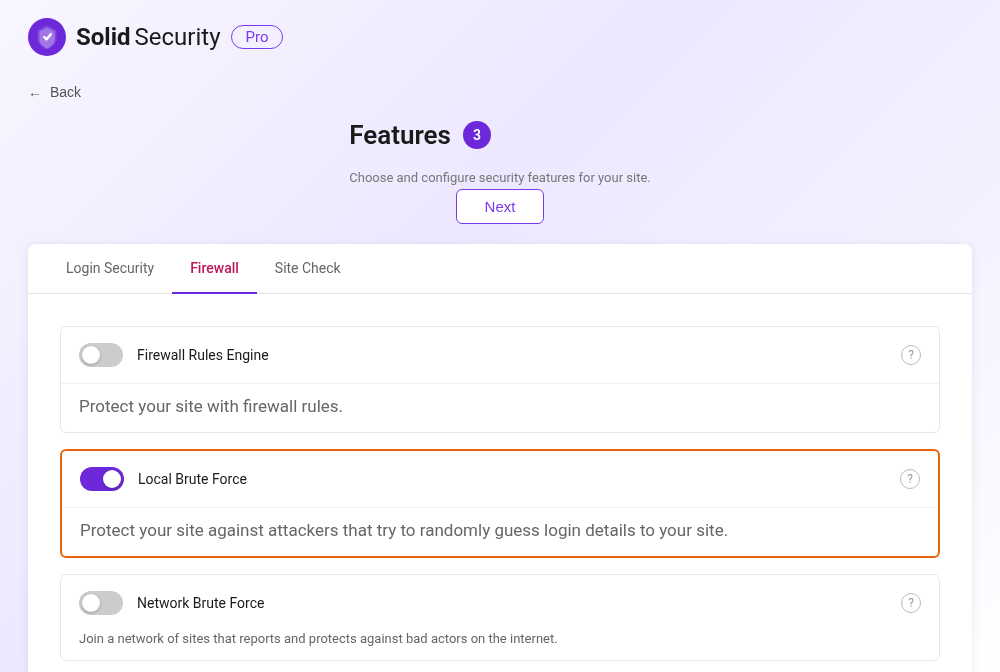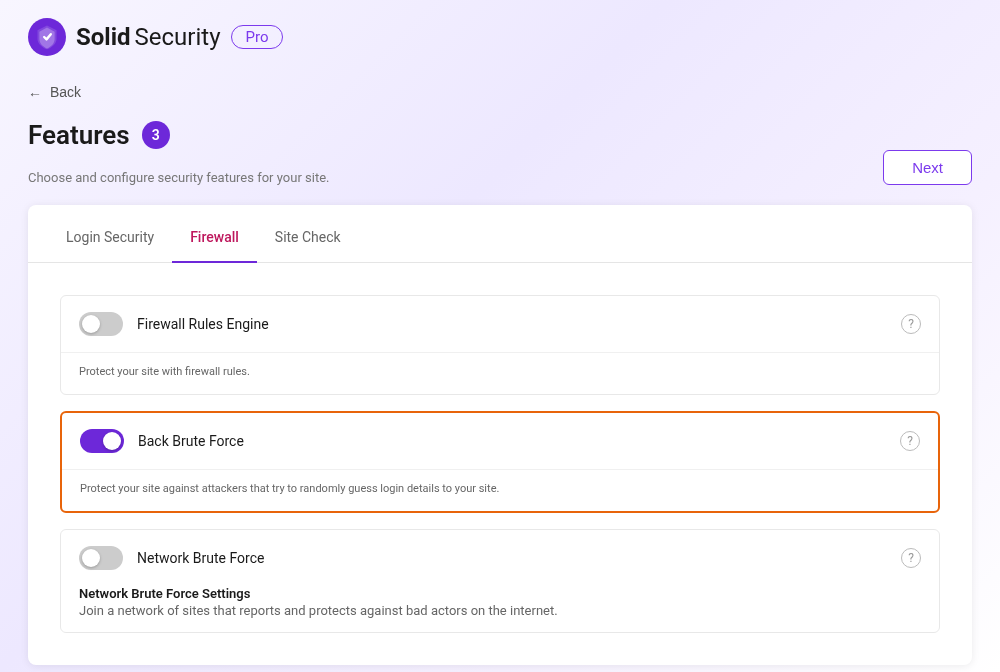--- a/index.html
+++ b/index.html
@@ -64,23 +64,24 @@
     }
 
     
     .main-content {
       padding: 0 28px;
     }
 
     
     .features-header {
       display: flex;
-      align-items: flex-end;
+      align-items: center;
       justify-content: space-between;
       margin-bottom: 20px;
+      flex-direction: column;
     }
     .features-title-row {
       display: flex;
       align-items: center;
       gap: 12px;
     }
     .features-title {
       font-size: 26px;
       font-weight: 600;
       color: #1a1a1a;
@@ -129,21 +130,20 @@
       padding: 0 20px;
     }
     .tab {
       padding: 16px 18px;
       font-size: 14px;
       color: #666;
       cursor: pointer;
       border-bottom: 2.5px solid transparent;
       margin-bottom: -1px;
       font-weight: 400;
-      margin-top: 8px;
     }
     .tab.active {
       color: #be185d;
       border-bottom-color: #6d28d9;
       font-weight: 500;
     }
 
     
     .feature-list {
       padding: 16px;
@@ -168,21 +168,21 @@
       align-items: center;
       gap: 14px;
     }
     .feature-name {
       font-size: 14px;
       color: #1a1a1a;
       font-weight: 400;
     }
     .feature-desc {
       padding: 12px 18px 16px;
-      font-size: 11px;
+      font-size: 17px;
       color: #666;
       border-top: 1px solid #f0f0f0;
     }
     .toggle-wrapper {
       position: relative;
       width: 44px;
       height: 24px;
     }
     .toggle-wrapper .track {
       position: absolute;
@@ -293,39 +293,38 @@
         <div class="feature-desc">Protect your site with firewall rules.</div>
       </div>
 
       <div class="feature-item highlighted">
         <div class="feature-row">
           <div class="feature-left">
             <div class="toggle-wrapper">
               <div class="track" style="background:#6d28d9;"></div>
               <div class="thumb" style="left:23px;"></div>
             </div>
-            <span class="feature-name">Back Brute Force</span>
+            <span class="feature-name">Local Brute Force</span>
           </div>
           <div class="help-icon">?</div>
         </div>
         <div class="feature-desc">Protect your site against attackers that try to randomly guess login details to your site.</div>
       </div>
 
       <div class="feature-item">
         <div class="feature-row">
           <div class="feature-left">
             <div class="toggle-wrapper">
               <div class="track" style="background:#ccc;"></div>
               <div class="thumb" style="left:3px;"></div>
             </div>
             <span class="feature-name">Network Brute Force</span>
           </div>
           <div class="help-icon">?</div>
         </div>
         <div class="network-desc">
-          <div class="network-desc-title">Network Brute Force Settings</div>
           <div class="network-desc-text">Join a network of sites that reports and protects against bad actors on the internet.</div>
         </div>
       </div>
 
     </div>
   </div>
 </div>
 
 </body></html>

